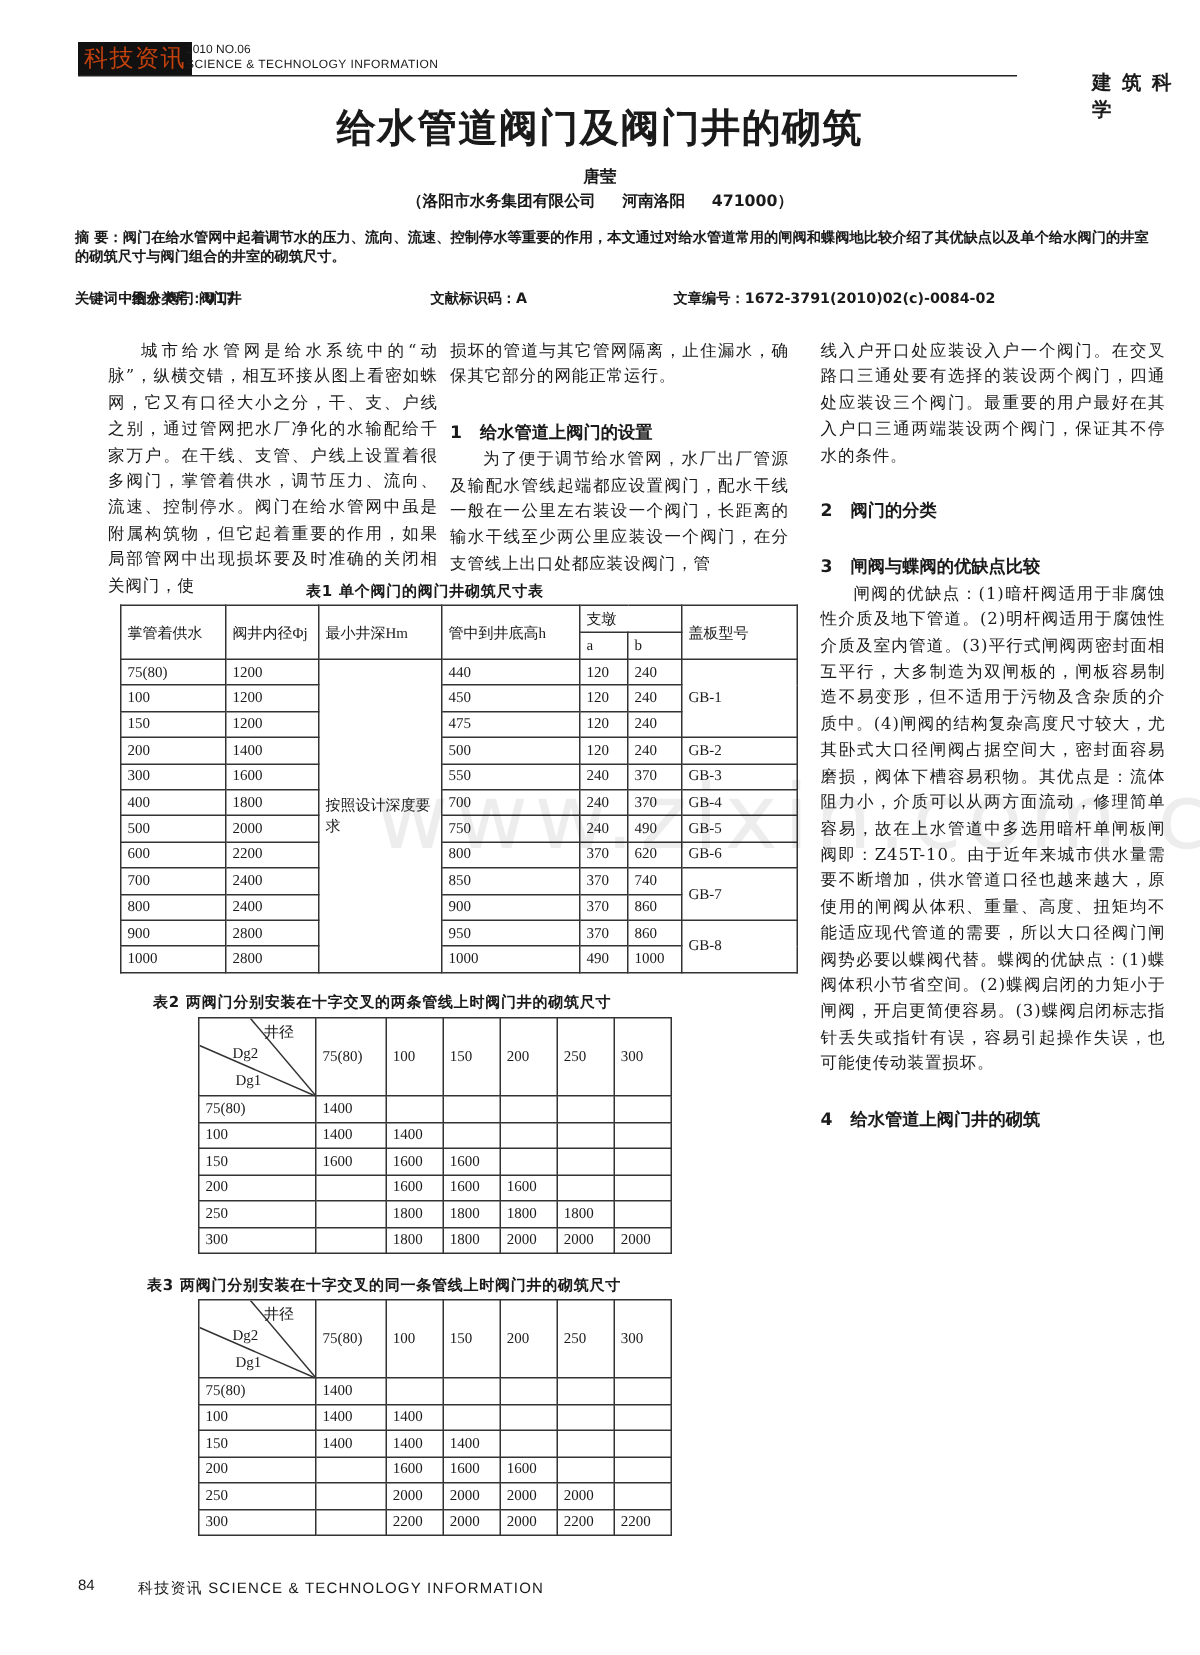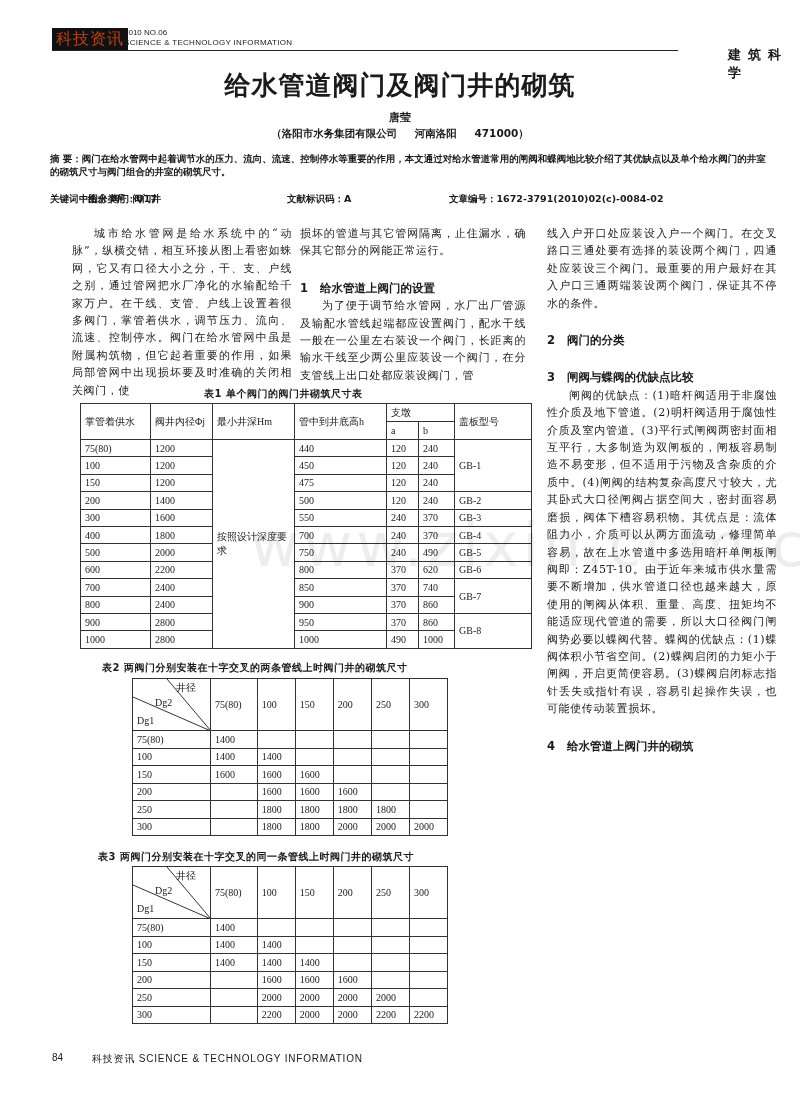--- a/index.html
+++ b/index.html
@@ -38,21 +38,21 @@
   .t1 { left:80px; top:403px; width:452px; }
   .t1 td { height:17.4px; }
   .t1 th { height:36px; }
   .t2 { left:132px; top:678px; width:316px; }
   .t3 { left:132px; top:866px; width:316px; }
   .t2 td, .t3 td { height:17.5px; }
   .diag { position:relative; height:52px !important; width:78px; padding:16px; }
   .diag svg { position:absolute; left:0; top:0; }
   .diag .d-top { position:absolute; right:14px; top:2px; }
   .diag .d-mid { position:absolute; left:22px; top:18px; }
-  .diag .d-bot { position:absolute; left:4px; top:36px; }
+  .diag .d-bot { position:absolute; left:24px; top:36px; }
 
   .footer { position:absolute; top:1052px; left:52px; font-family:"Liberation Sans",sans-serif; font-size:10px; }
   .footer .pg { position:absolute; left:0; top:0; }
   .footer .mag { position:absolute; left:40px; top:0; white-space:nowrap; letter-spacing:0.8px; }
   .watermark { position:absolute; left:250px; top:510px; font-family:"DejaVu Sans",sans-serif; font-size:60px; color:rgba(0,0,0,0.07); letter-spacing:4px; pointer-events:none; }
 </style>
 </head>
 <body>
 
 <div class="header">

